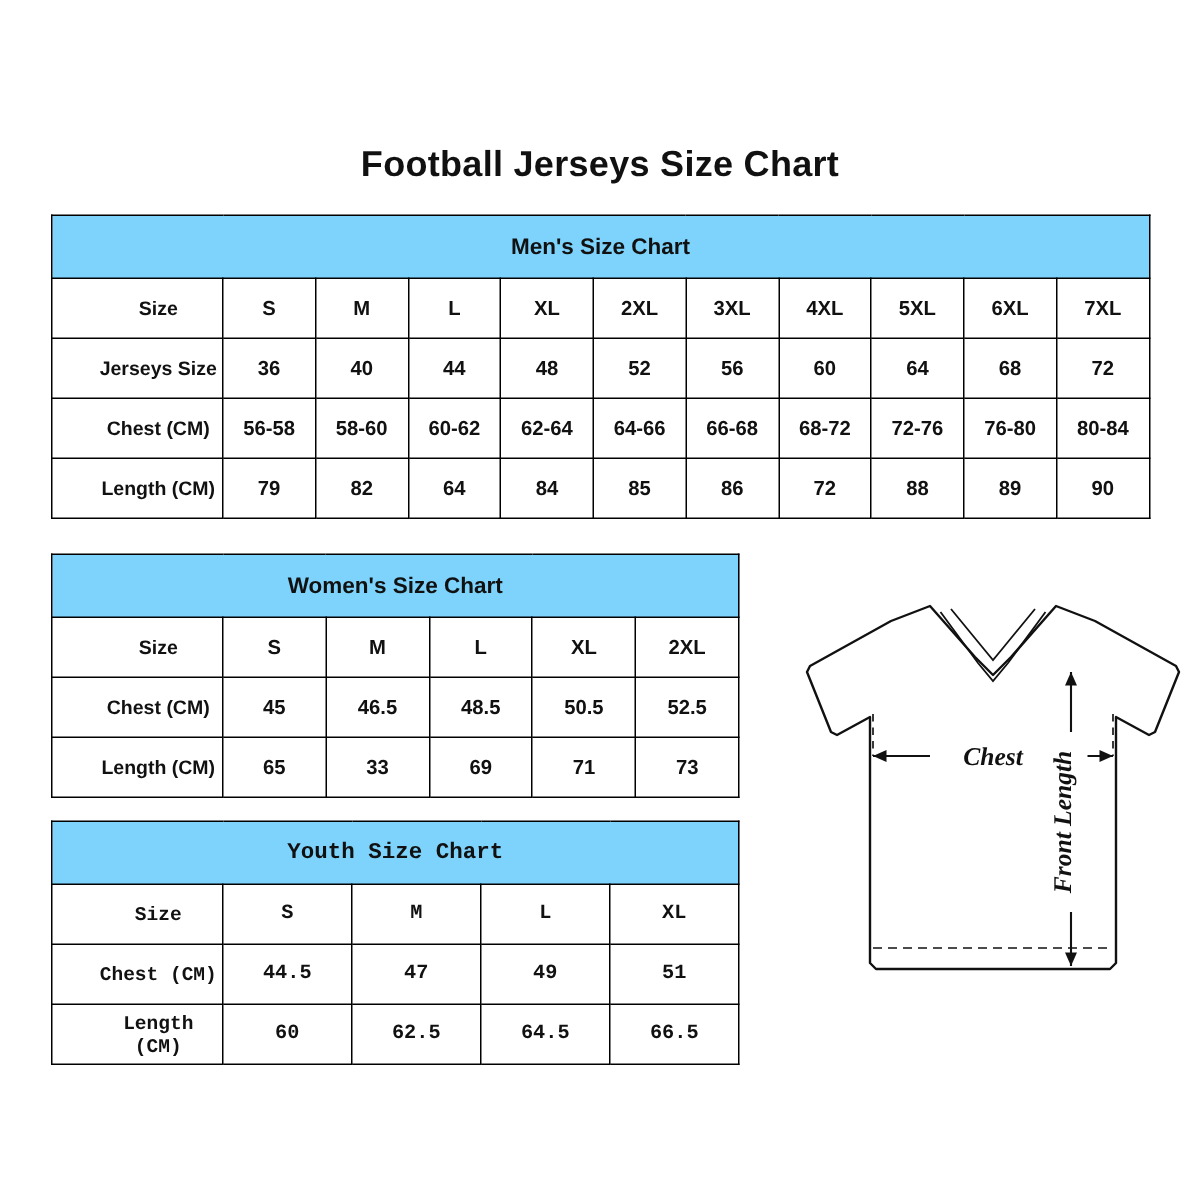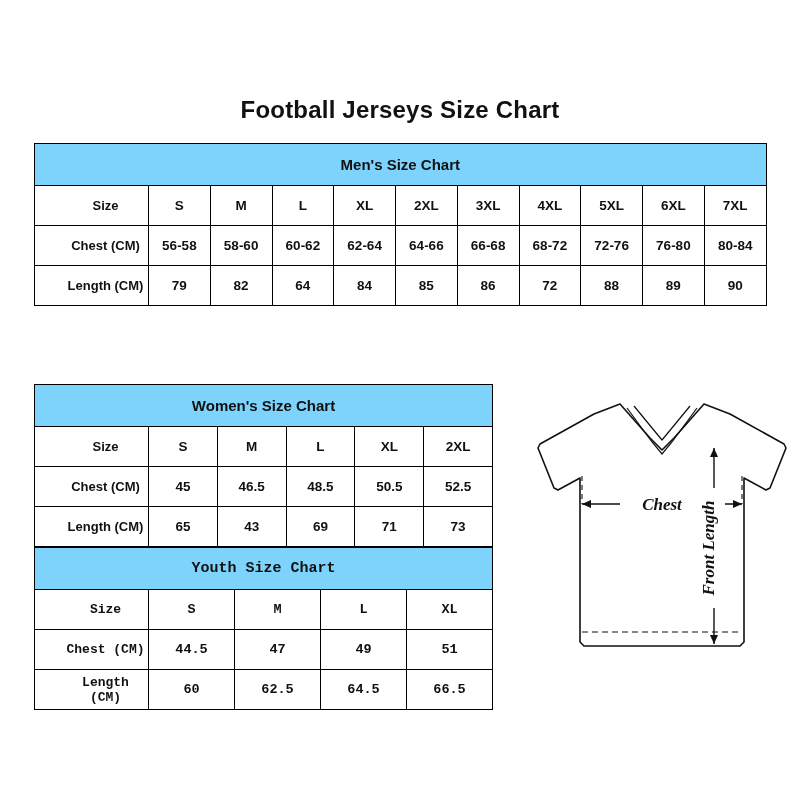--- a/index.html
+++ b/index.html
@@ -70,21 +70,21 @@
     width: 732px;
   }
   #mens-table-wrap table { width: 732px; }
   #mens-table-wrap col.lbl { width: 114px; }
   #mens-table-wrap col.val { width: 61.75px; }
 
   
   #womens-table-wrap {
     position: absolute;
     left: 34px;
-    top: 384px;
+    top: 369px;
     width: 458px;
   }
   #womens-table-wrap table { width: 458px; }
   #womens-table-wrap col.lbl { width: 114px; }
   #womens-table-wrap col.val { width: 68.8px; }
 
   
   #youth-table-wrap {
     position: absolute;
     left: 34px;
@@ -148,20 +148,33 @@
           <td>L</td>
           <td>XL</td>
           <td>2XL</td>
           <td>3XL</td>
           <td>4XL</td>
           <td>5XL</td>
           <td>6XL</td>
           <td>7XL</td>
         </tr>
         <tr>
+          <td class="rowhead">Jerseys Size</td>
+          <td>36</td>
+          <td>40</td>
+          <td>44</td>
+          <td>48</td>
+          <td>52</td>
+          <td>56</td>
+          <td>60</td>
+          <td>64</td>
+          <td>68</td>
+          <td>72</td>
+        </tr>
+        <tr>
           <td class="rowhead">Chest (CM)</td>
           <td>56-58</td>
           <td>58-60</td>
           <td>60-62</td>
           <td>62-64</td>
           <td>64-66</td>
           <td>66-68</td>
           <td>68-72</td>
           <td>72-76</td>
           <td>76-80</td>
@@ -210,21 +223,21 @@
           <td class="rowhead">Chest (CM)</td>
           <td>45</td>
           <td>46.5</td>
           <td>48.5</td>
           <td>50.5</td>
           <td>52.5</td>
         </tr>
         <tr>
           <td class="rowhead">Length (CM)</td>
           <td>65</td>
-          <td>43</td>
+          <td>33</td>
           <td>69</td>
           <td>71</td>
           <td>73</td>
         </tr>
       </tbody>
     </table>
   </div>
 
   <div id="youth-table-wrap">
     <table class="size-table">

